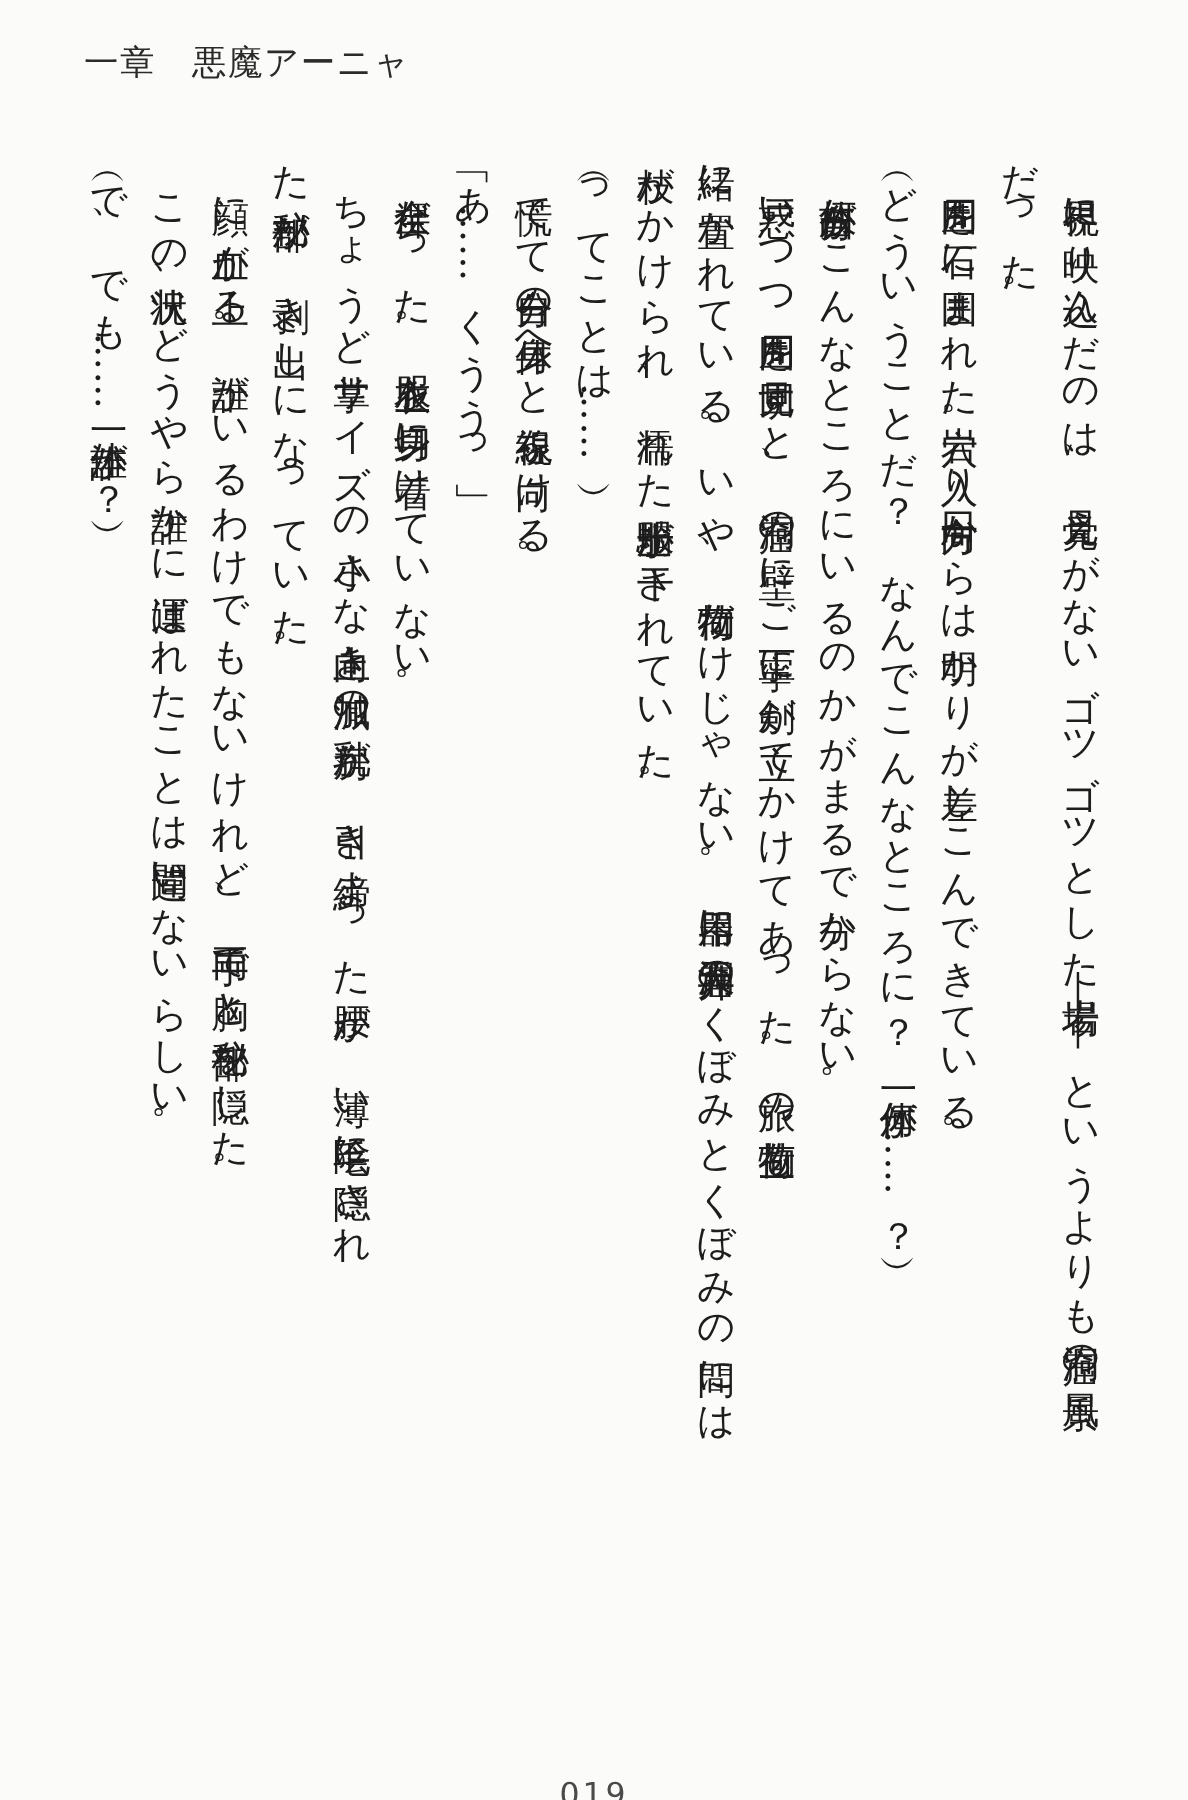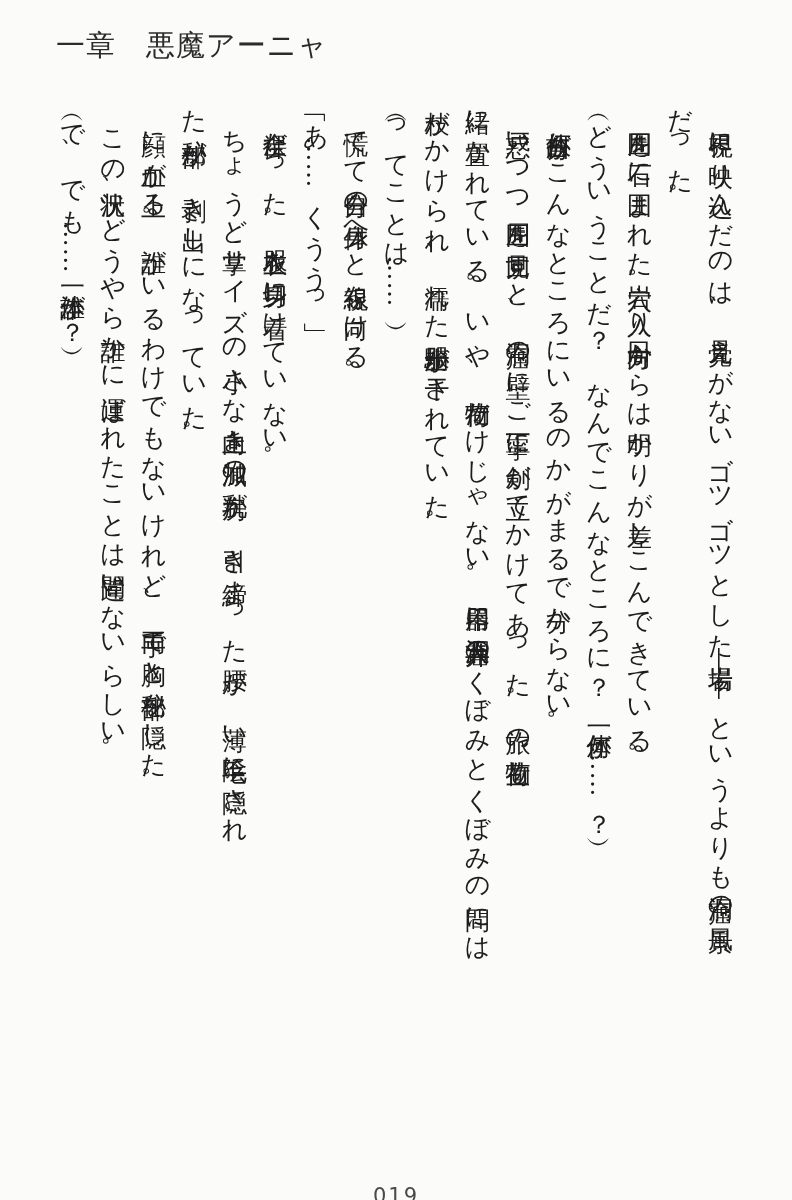--- a/index.html
+++ b/index.html
@@ -12,21 +12,21 @@
     width: 792px;
     height: 1200px;
     background: #fbfbf9;
     overflow: hidden;
     font-family: "DejaVu Serif", serif;
   }
   .chapter-header {
     position: absolute;
     top: 26px;
     left: 56px;
-    font-size: 29px;
+    font-size: 23px;
     letter-spacing: 1px;
     color: #2b2b2b;
     white-space: pre;
   }
   .page-body {
     position: absolute;
     top: 92px;
     right: 52px;
     width: 688px;
     height: 1040px;

